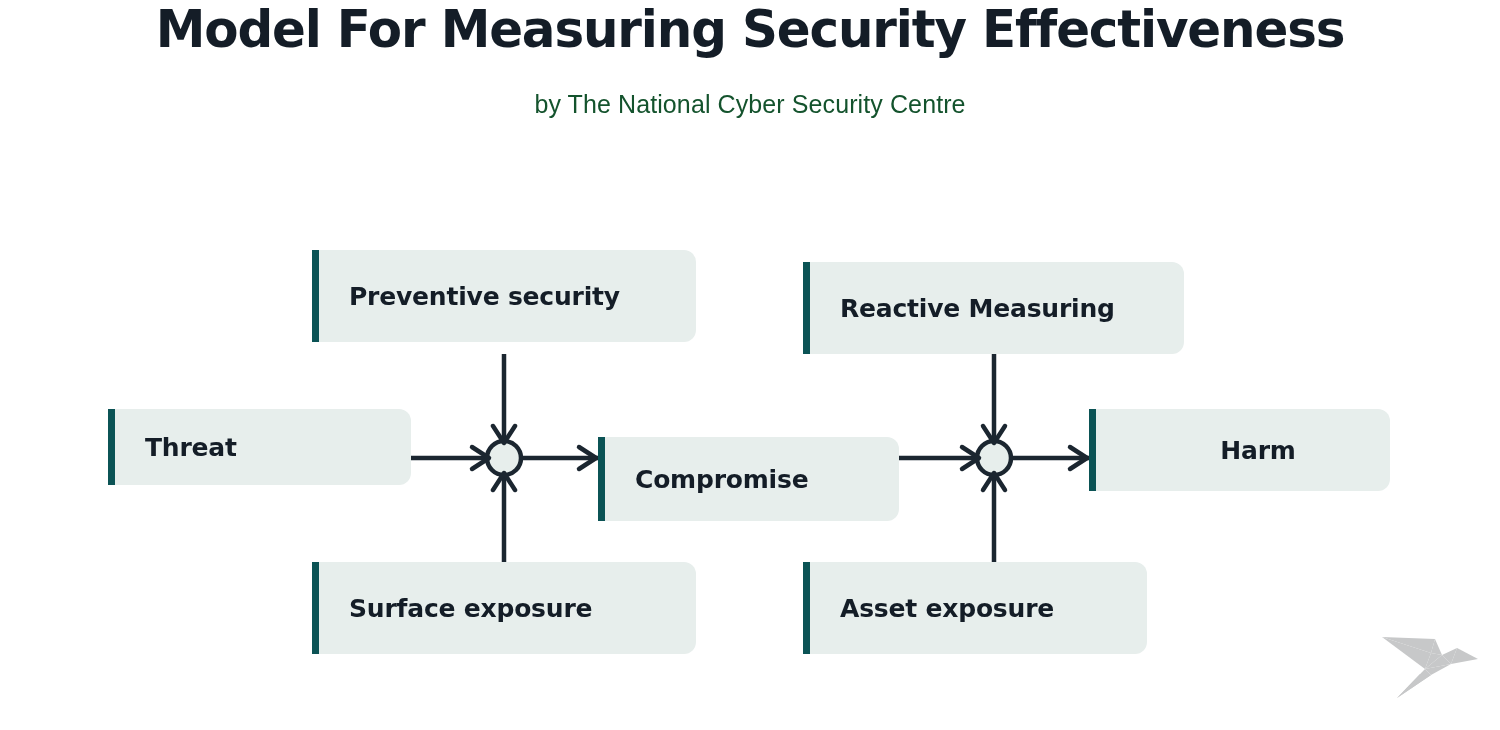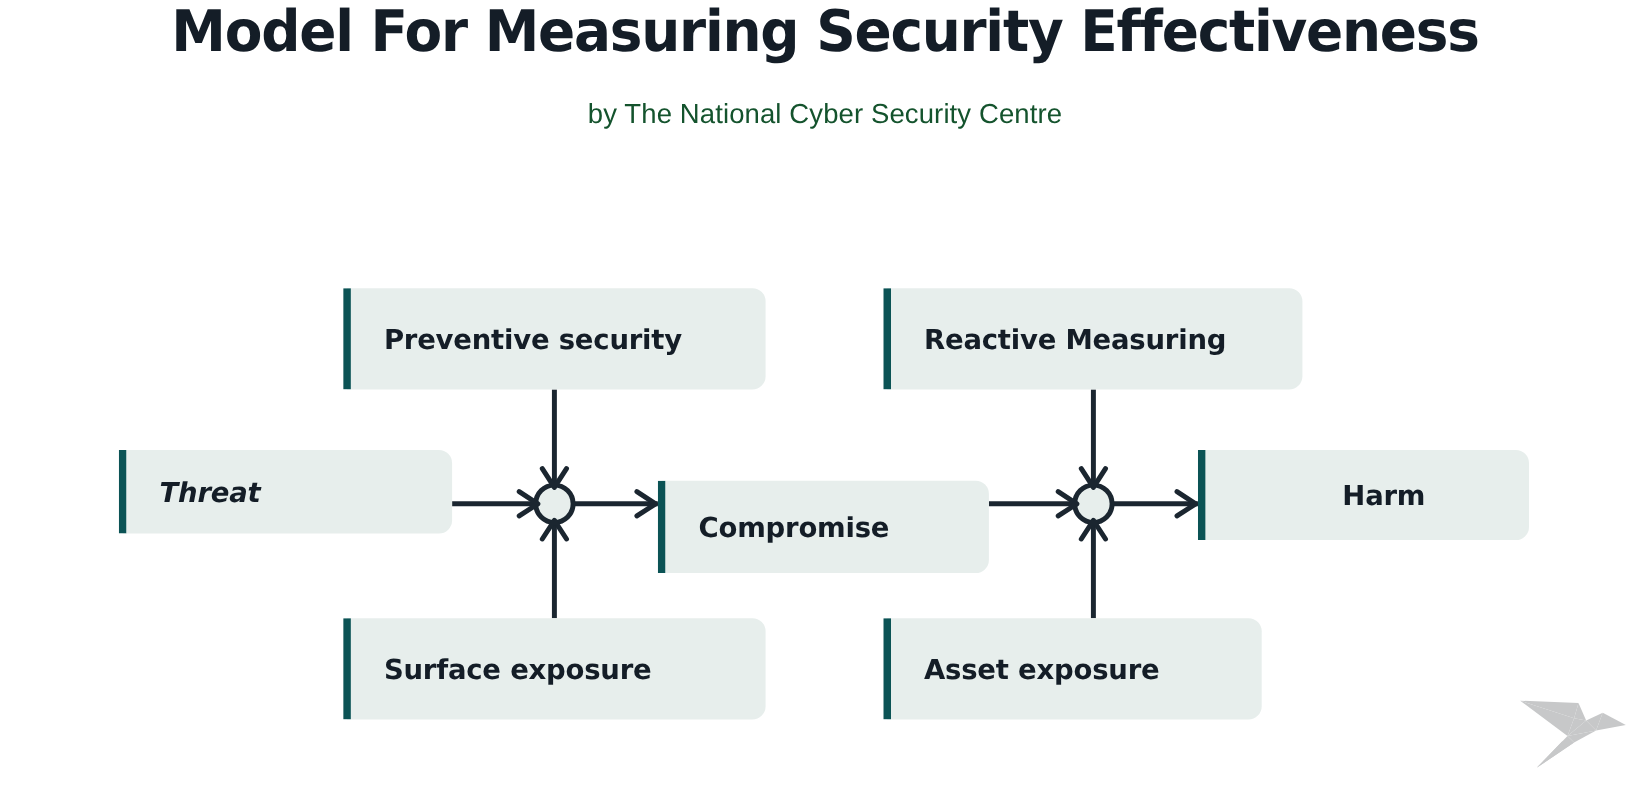--- a/index.html
+++ b/index.html
@@ -73,23 +73,23 @@
     font-family: "DejaVu Sans", sans-serif;
     font-size: 25px;
     font-weight: 700;
     color: #141d27;
     letter-spacing: -0.2px;
     padding-left: 30px;
     white-space: nowrap;
   }
 
   
-  .n-preventive { left: 312px;  top: 262px; width: 384px; height: 92px; text-align: right; }
+  .n-preventive { left: 312px;  top: 250px; width: 384px; height: 92px; text-align: right; }
   .n-reactive   { left: 803px;  top: 262px; width: 381px; height: 92px; }
-  .n-threat     { left: 108px;  top: 409px; width: 303px; height: 76px; font-style: italic; }
+  .n-threat     { left: 108px;  top: 409px; width: 303px; height: 76px; }
   .n-compromise { left: 598px;  top: 401px; width: 301px; height: 84px; margin-top: 36px; }
   .n-harm       { left: 1089px; top: 409px; width: 301px; height: 82px; justify-content: center; }
   .n-surface    { left: 312px;  top: 562px; width: 384px; height: 92px; }
   .n-asset      { left: 803px;  top: 562px; width: 344px; height: 92px; }
 
   
   .connectors {
     position: absolute;
     left: 0;
     top: 0;

